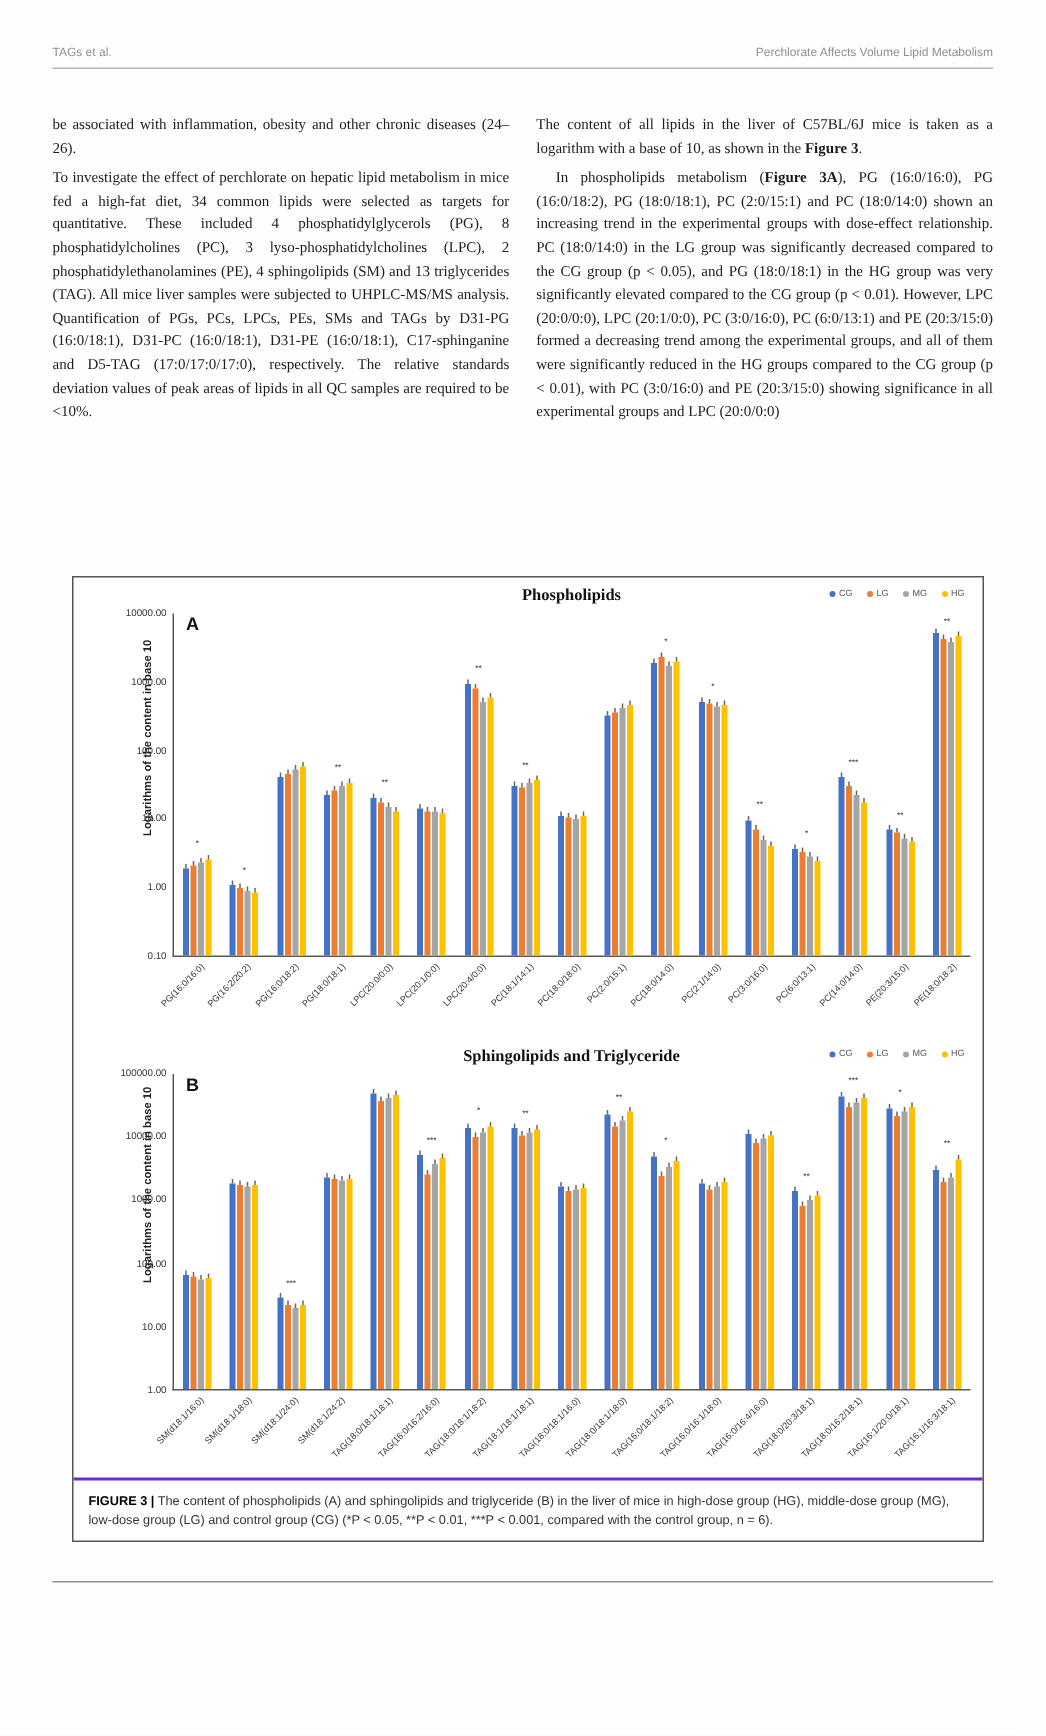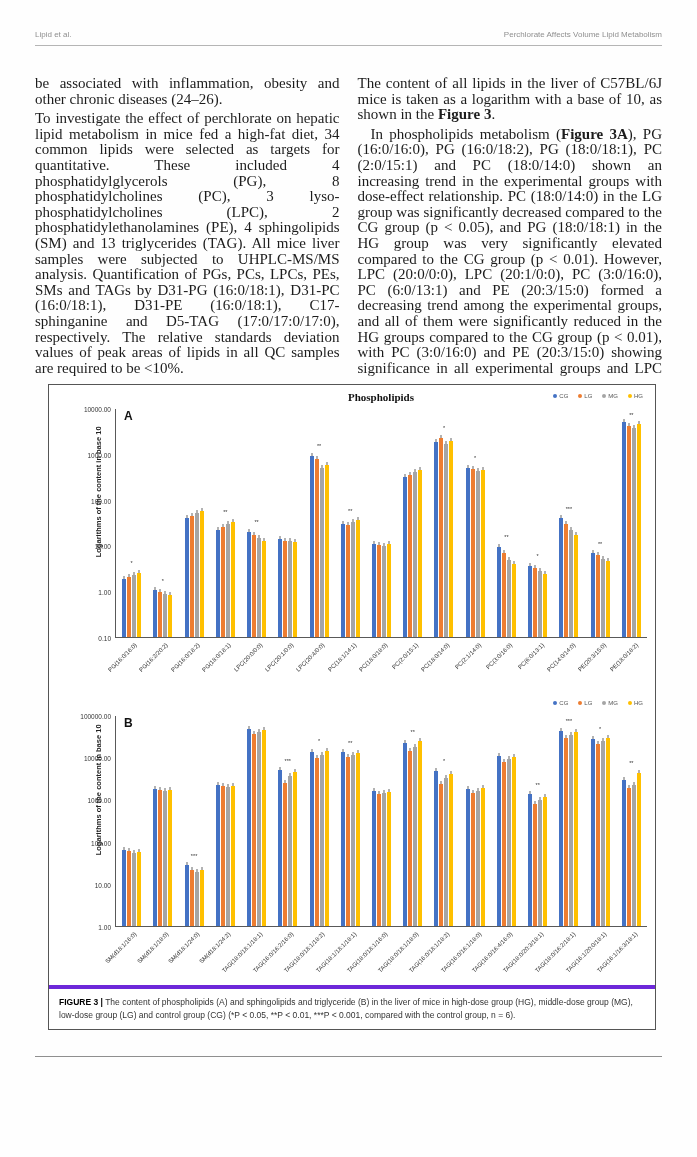--- a/index.html
+++ b/index.html
@@ -8,21 +8,21 @@
     font-family:"Liberation Serif",serif;color:#1c1c1c;overflow:hidden;
     box-sizing:border-box;padding:30px 35px 0 35px;
   }
   
   .running-head{display:flex;justify-content:space-between;
     font-family:"Liberation Sans",sans-serif;font-size:8px;color:#8f8f8f;}
   .rule{border:none;border-top:1px solid #b5b5b5;margin:6px 0 0 0;}
   
   .columns{display:flex;gap:18px;margin-top:30px;height:300px;overflow:hidden;}
   .col{flex:1 1 0;}
-  .body-text{font-size:15px;line-height:15.6px;text-align:justify;margin:0 0 4px 0;}
+  .body-text{font-size:10px;line-height:15.6px;text-align:justify;margin:0 0 4px 0;}
   .body-text.indent{text-indent:13px;}
   h2.section-heading{font-family:"Liberation Sans",sans-serif;font-size:14.5px;
     font-weight:bold;color:#000;margin:13px 0 6px 0;letter-spacing:.1px;}
   
   .figure-box{margin:8px 0 0 13px;width:608px;border:1px solid #555;background:#fff;
     box-sizing:border-box;}
   .chart{position:relative;padding:6px 8px 0 6px;}
   .chart-head{position:relative;height:18px;margin-left:60px;}
   .chart-title{position:absolute;left:0;right:0;text-align:center;
     font-family:"Liberation Serif",serif;font-weight:bold;font-size:11px;color:#111;}
@@ -48,36 +48,36 @@
   .wh{position:absolute;top:-3px;left:50%;transform:translateX(-50%);width:1px;height:3px;background:#666;}
   .sig{position:absolute;left:50%;transform:translateX(-50%);
     font-family:"Liberation Sans",sans-serif;font-size:5.5px;color:#333;white-space:nowrap;}
   .xrow{display:flex;}
   .xspacer{width:60px;flex:0 0 auto;}
   .xlabels{flex:1 1 0;display:flex;height:54px;}
   .xlabel{flex:1 1 0;position:relative;}
   .xlabel span{position:absolute;top:4px;right:40%;transform:rotate(-45deg);
     transform-origin:100% 0;font-family:"Liberation Sans",sans-serif;font-size:6px;
     color:#333;white-space:nowrap;}
-  figcaption{border-top:4px solid #6d28d9;margin-top:4px;padding:7px 10px 8px 10px;
+  figcaption{border-top:2px solid #6d28d9;margin-top:4px;padding:7px 10px 8px 10px;
     font-family:"Liberation Sans",sans-serif;font-size:8.5px;line-height:12.5px;color:#333;}
   figcaption b{color:#000;}
   
   .footer-rule{border:none;border-top:1.5px solid #8f8f8f;margin:26px 0 0 0;}
   .page-footer{display:flex;justify-content:space-between;align-items:center;margin-top:8px;
     font-family:"Liberation Sans",sans-serif;font-size:8px;color:#8f8f8f;}
   .page-number{color:#333;font-size:9px;font-weight:bold;}
 </style>
 </head>
 <body>
 
 <div class="page">
 
   <header class="running-head">
-    <span>Lipid et al.</span>
+    <span>TAGs et al.</span>
     <span>Perchlorate Affects Volume Lipid Metabolism</span>
   </header>
   <hr class="rule">
 
   <main class="columns">
     <section class="col">
       <p class="body-text">be associated with inflammation, obesity and other chronic diseases (24–26).</p>
       <p class="body-text">To investigate the effect of perchlorate on hepatic lipid metabolism in mice fed a high-fat diet, 34 common lipids were selected as targets for quantitative. These included 4 phosphatidylglycerols (PG), 8 phosphatidylcholines (PC), 3 lyso-phosphatidylcholines (LPC), 2 phosphatidylethanolamines (PE), 4 sphingolipids (SM) and 13 triglycerides (TAG). All mice liver samples were subjected to UHPLC-MS/MS analysis. Quantification of PGs, PCs, LPCs, PEs, SMs and TAGs by D31-PG (16:0/18:1), D31-PC (16:0/18:1), D31-PE (16:0/18:1), C17-sphinganine and D5-TAG (17:0/17:0/17:0), respectively. The relative standards deviation values of peak areas of lipids in all QC samples are required to be &lt;10%.</p>
     </section>
     <section class="col">
@@ -428,20 +428,21 @@
               <span>PE(20:3/15:0)</span>
             </div>
             <div class="xlabel">
               <span>PE(18:0/18:2)</span>
             </div>
           </div>
         </div>
       </div>
     <div class="chart">
         <div class="chart-head">
+          <span class="chart-title">Sphingolipids and Triglyceride</span>
           <span class="legend">
             <span class="legend-item">
               <span class="swatch" style="background: rgb(68, 114, 196);"></span>
               <span class="legend-label">CG</span>
             </span>
             <span class="legend-item">
               <span class="swatch" style="background: rgb(237, 125, 49);"></span>
               <span class="legend-label">LG</span>
             </span>
             <span class="legend-item">

